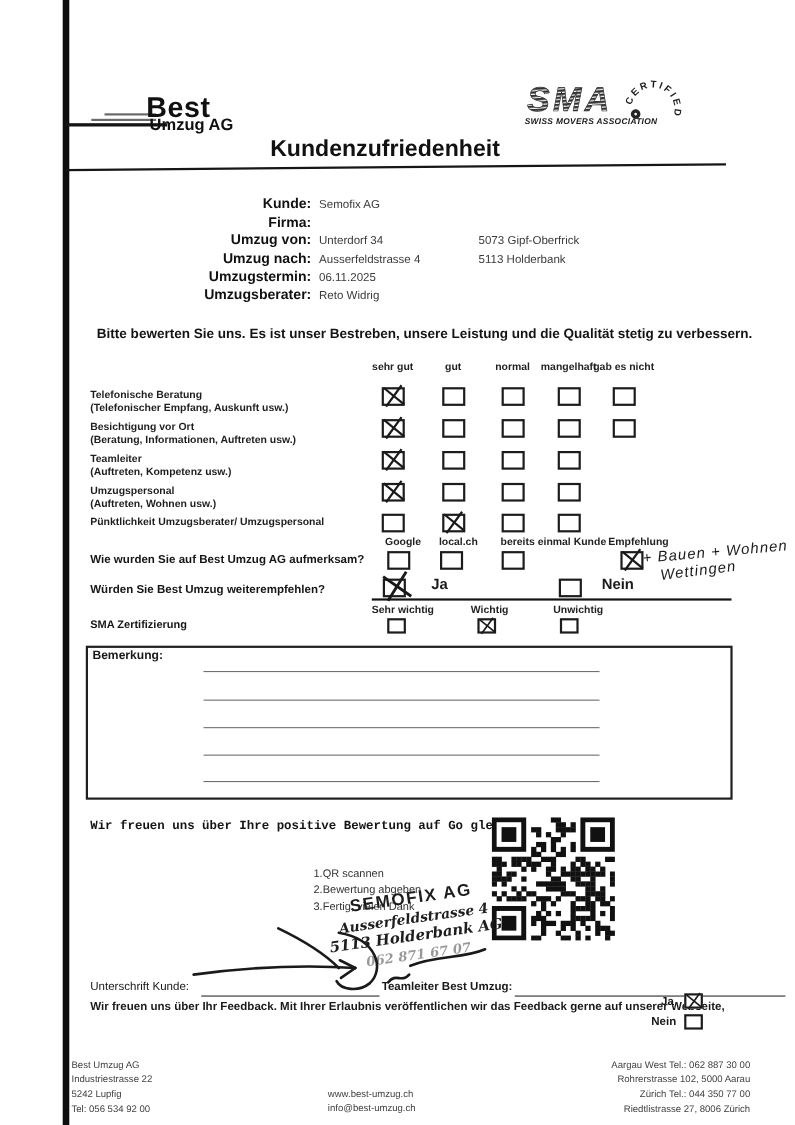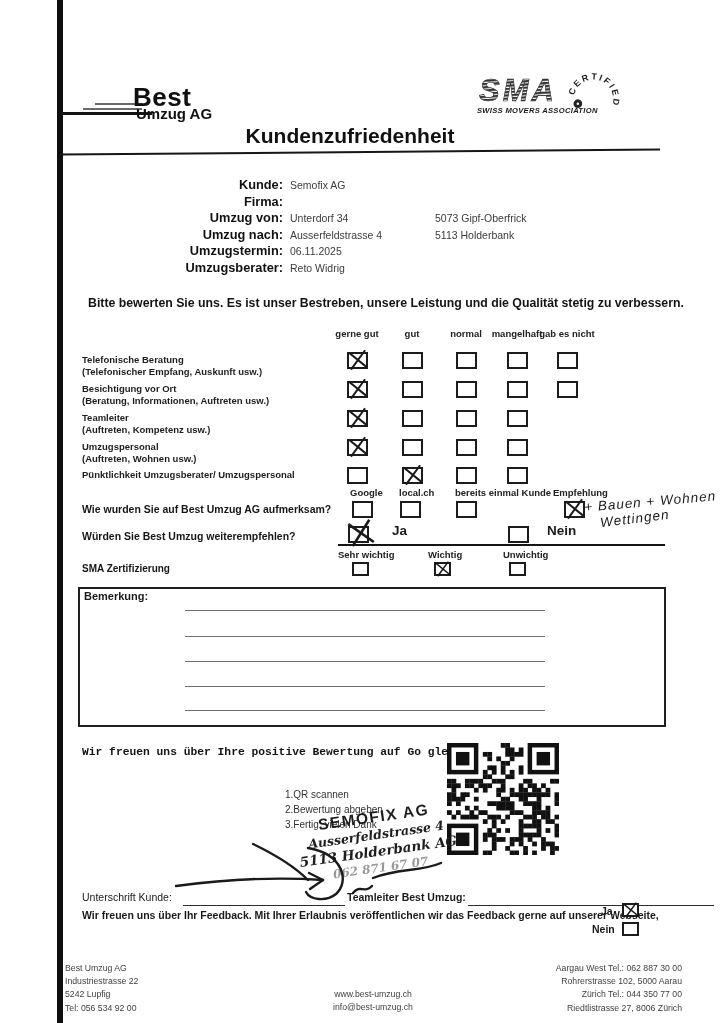--- a/index.html
+++ b/index.html
@@ -68,21 +68,21 @@
   #sig-teamleiter-label{left:347px;top:891px;font-size:10.5px;font-weight:700;}
   #sig-teamleiter-line{left:468px;top:905px;width:246px;border-top:1.6px solid #2c2c2c;}
   
   #consent-line1{left:82px;top:909px;font-size:10.5px;font-weight:700;}
   #consent-line2{left:82px;top:926px;font-size:10.5px;font-weight:700;}
   #consent-ja{left:601px;top:905px;font-size:10.5px;font-weight:700;}
   #consent-nein{left:592px;top:923px;font-size:10.5px;font-weight:700;}
   
   .footer-col{position:absolute;font-size:8.7px;color:#3f3f3f;line-height:13.2px;}
   #footer-left{left:65px;top:962px;}
-  #footer-center{left:298px;top:988px;width:150px;text-align:center;}
+  #footer-center{left:298px;top:988px;width:150px;text-align:left;}
   #footer-right{left:460px;top:962px;width:222px;text-align:right;}
 </style>
 </head>
 <body>
 
 <div id="page">
 
   <div class="abs" id="scan-bar"></div>
 
   <div class="abs" id="brand-line1"></div>
@@ -144,21 +144,21 @@
       <div class="detail-row">
         <span class="detail-label">Umzugsberater:</span>
         <span class="detail-value">Reto Widrig</span>
         <span class="detail-value2"></span>
       </div>
     </div>
 
   <div class="abs" id="intro">Bitte bewerten Sie uns. Es ist unser Bestreben, unsere Leistung und die Qualität stetig zu verbessern.</div>
 
   <div id="ratings-grid">
-      <div class="col-hdr" style="left: 317px; top: 328px;">gerne gut</div>
+      <div class="col-hdr" style="left: 317px; top: 328px;">sehr gut</div>
       <div class="col-hdr" style="left: 372px; top: 328px;">gut</div>
       <div class="col-hdr" style="left: 426px; top: 328px;">normal</div>
       <div class="col-hdr" style="left: 477px; top: 328px;">mangelhaft</div>
       <div class="col-hdr" style="left: 527px; top: 328px;">gab es nicht</div>
       <div class="row-label" style="top: 354px;">Telefonische Beratung<div>(Telefonischer Empfang, Auskunft usw.)</div></div>
       <span class="cb abs" style="left: 347px; top: 352px;">
         <span class="xmark"></span>
       </span>
       <span class="cb abs" style="left: 402px; top: 352px;"></span>
       <span class="cb abs" style="left: 456px; top: 352px;"></span>

